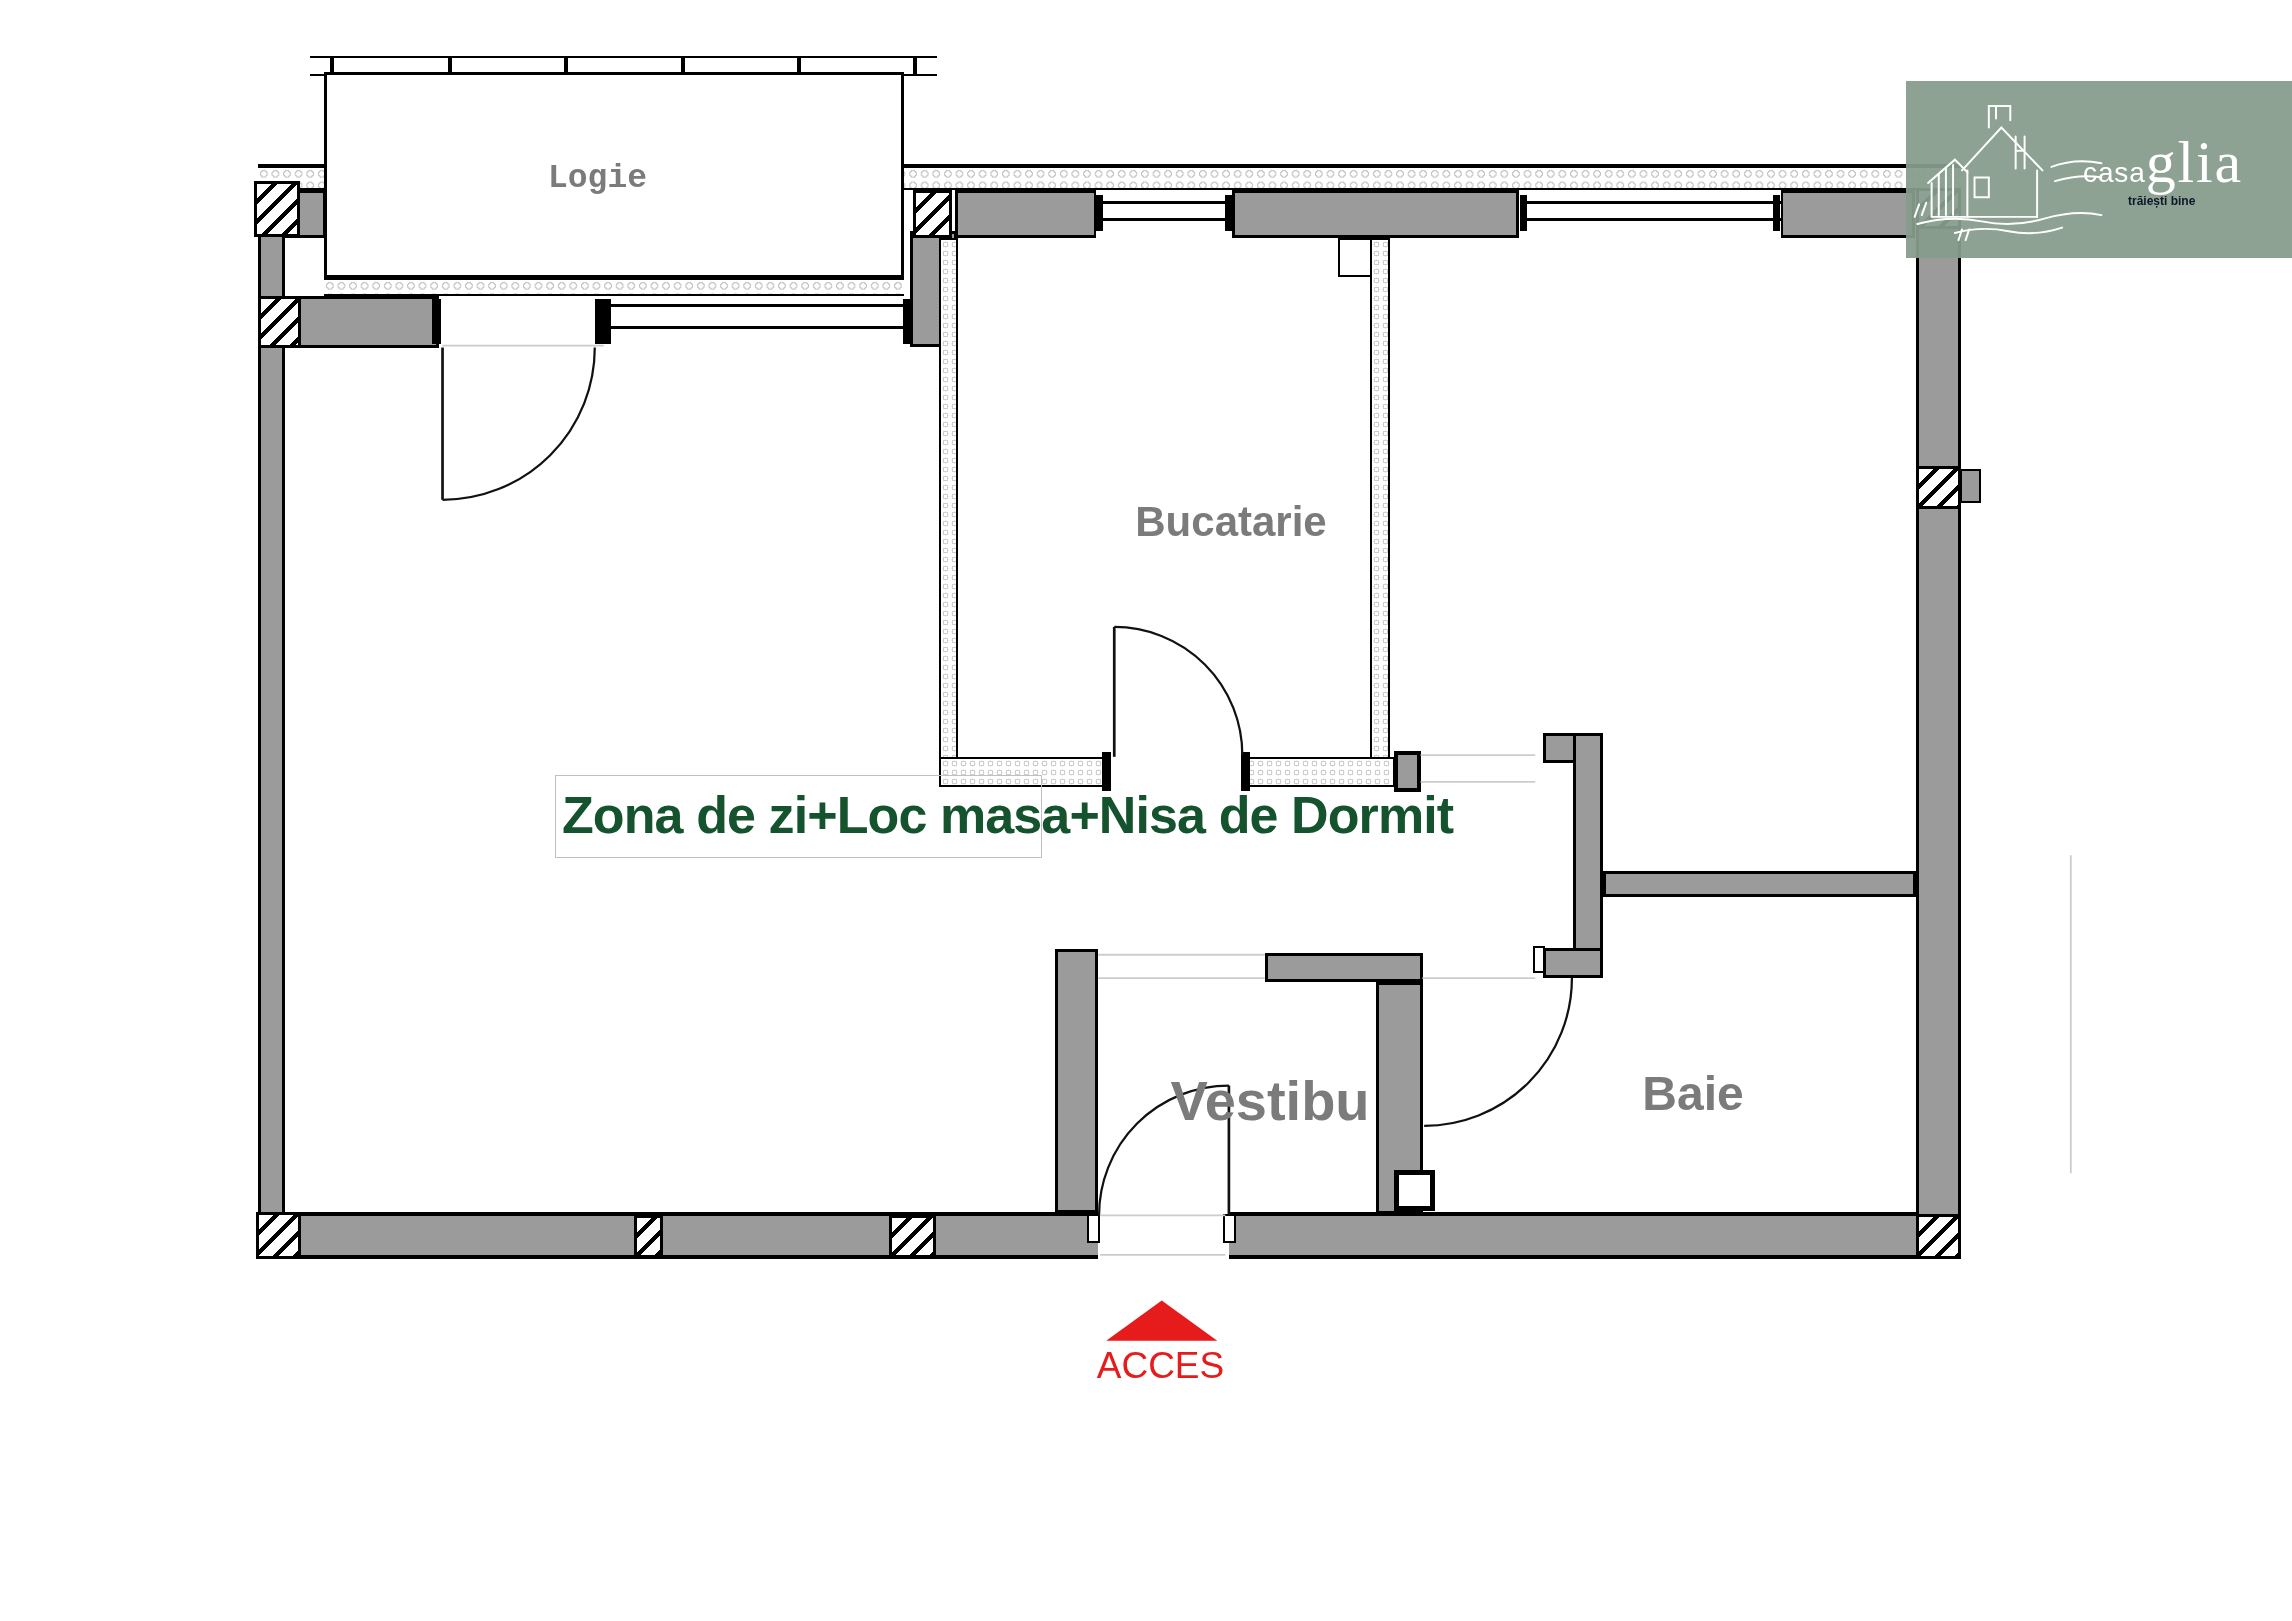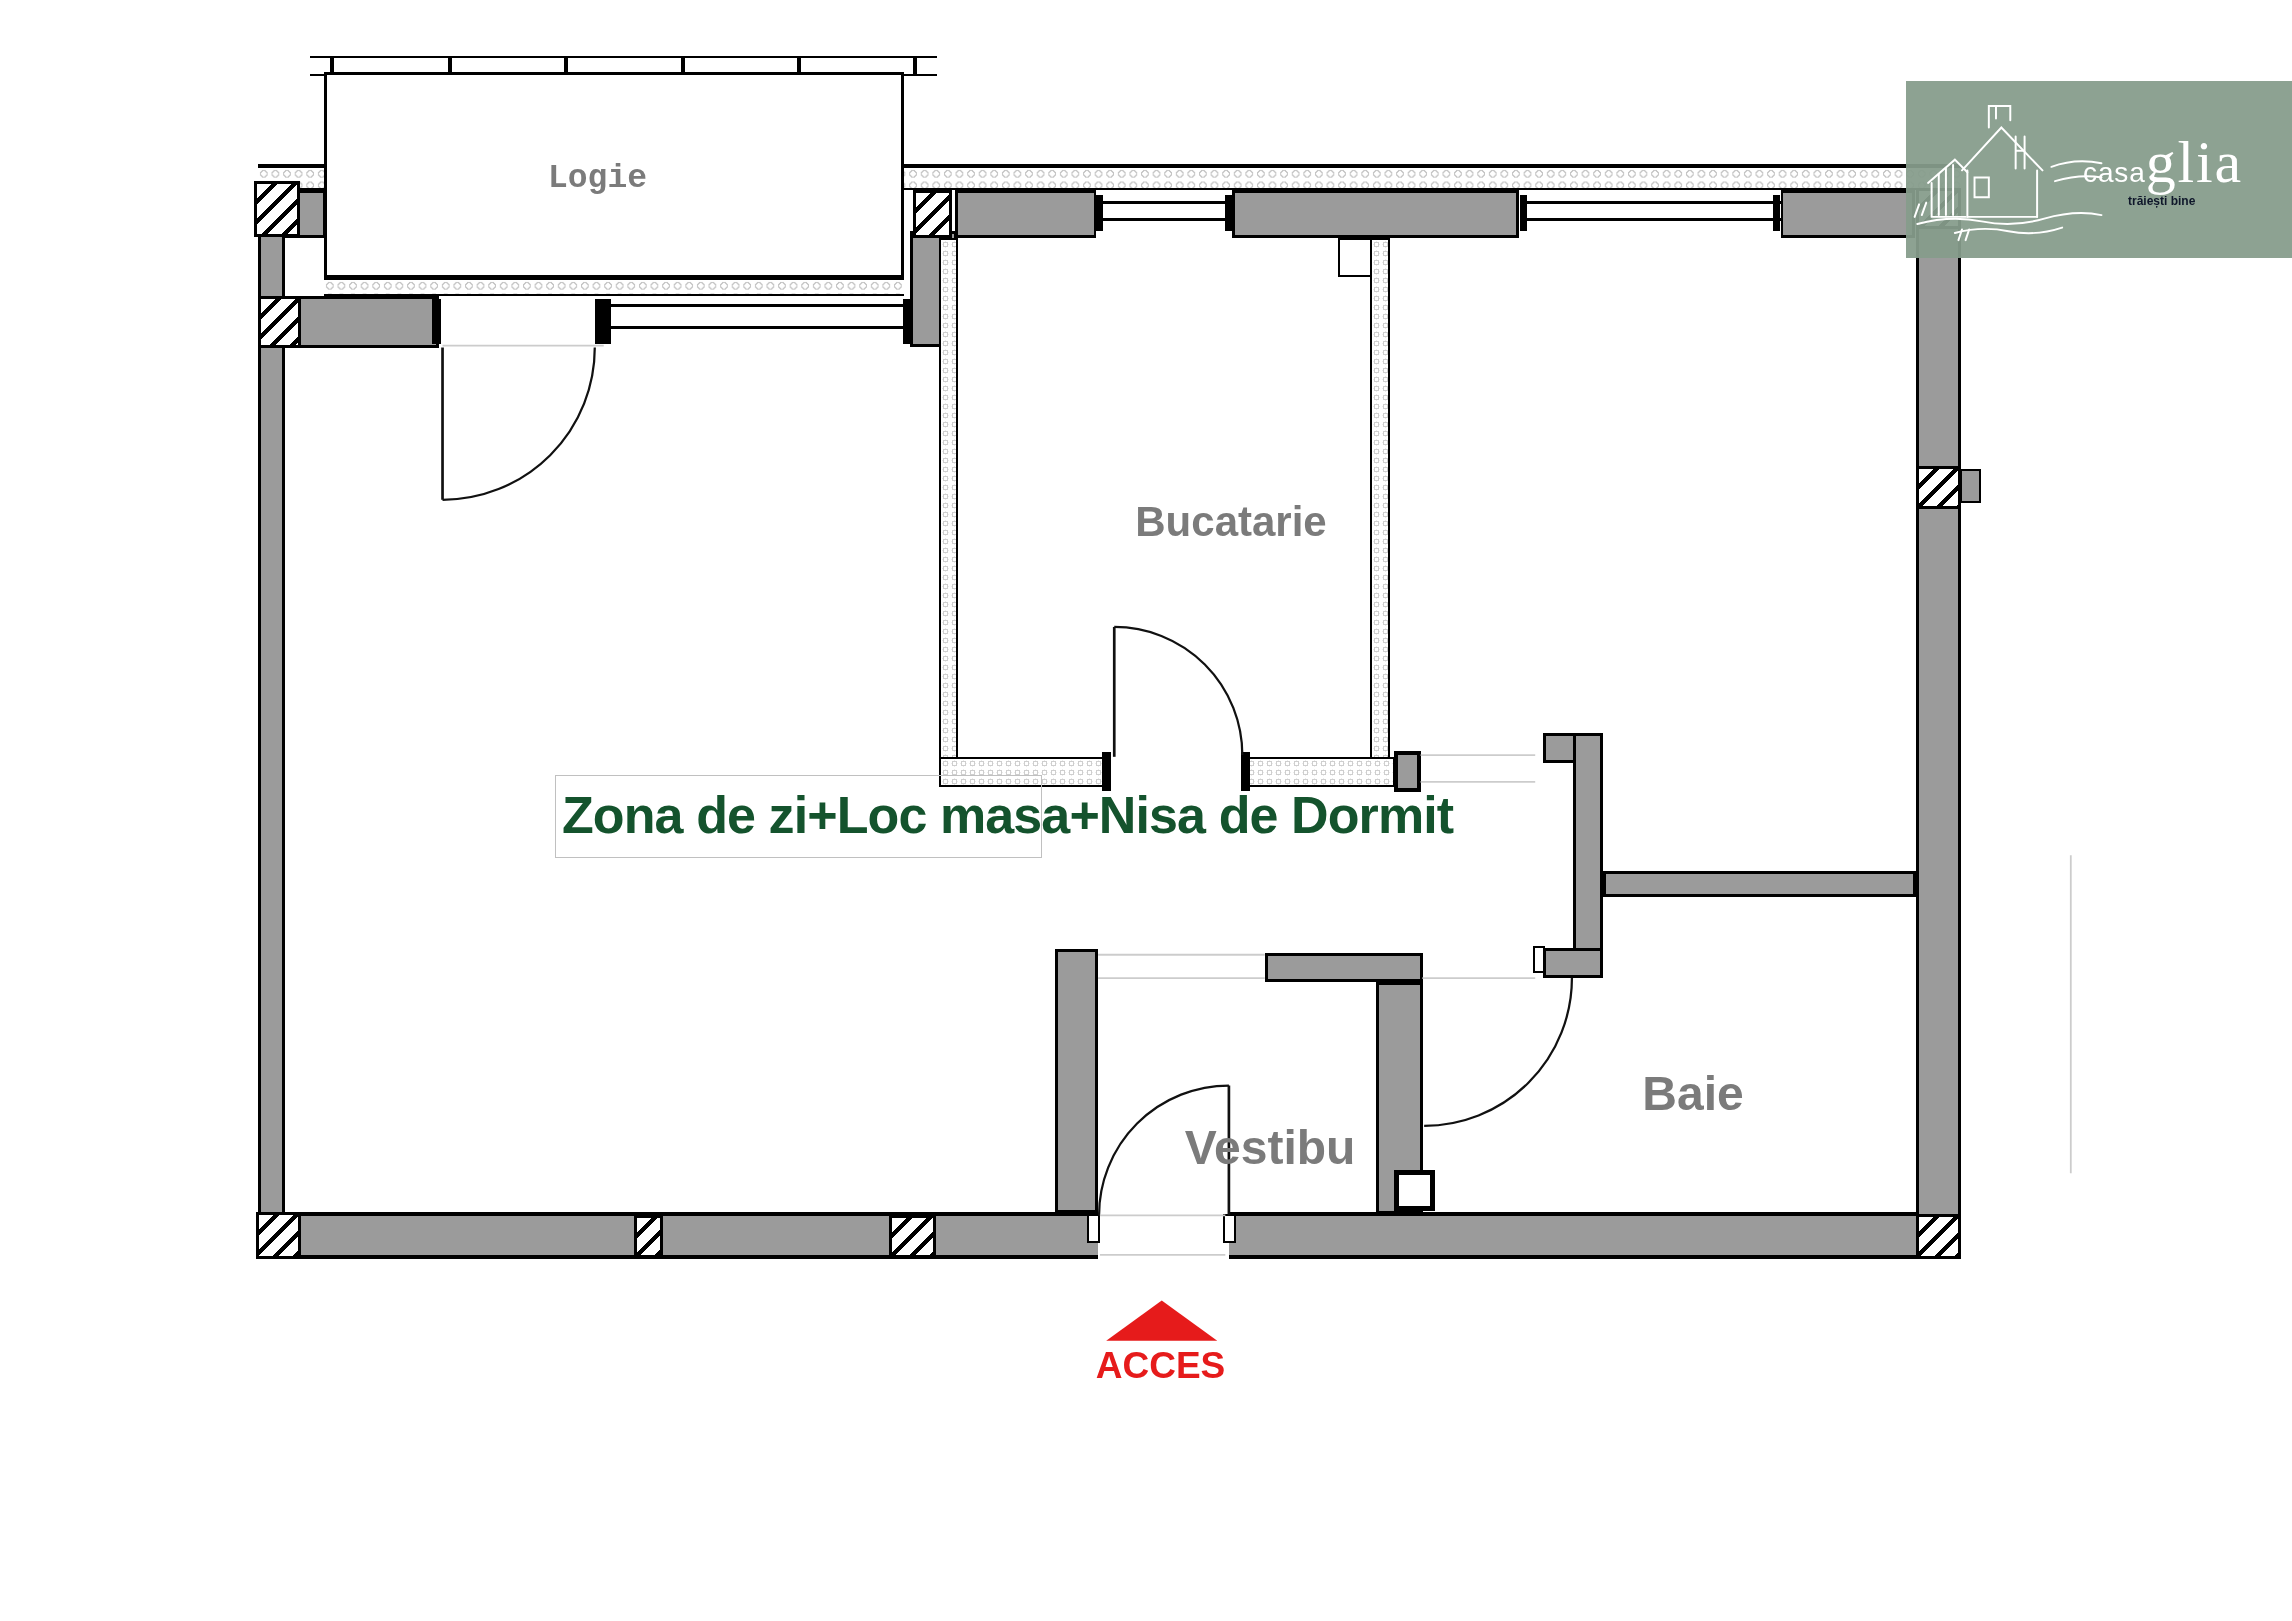--- a/index.html
+++ b/index.html
@@ -38,21 +38,21 @@
   #logo .brand { position:absolute; left:177px; top:47px; color:#fff; white-space:nowrap; }
   #logo .casa  { font-family:"Liberation Sans",sans-serif; font-size:28px; letter-spacing:0.9px; }
   #logo .glia  { font-family:"Liberation Serif",serif; font-size:60px; letter-spacing:1.8px; }
   #logo .tag   { position:absolute; left:222px; top:113px; color:#0f172a; font-size:12px;
                  font-family:"Liberation Sans",sans-serif;font-weight:bold; }
   #zona-frame { position:absolute; left:555px; top:775px; width:485px; height:81px;
                 border:1.8px solid #c0c0c0; z-index:4; }
   #zona-label { position:absolute; left:562px; top:785px; font-size:52px; letter-spacing:-0.9px;
                 color:#14532d; font-weight:bold; white-space:nowrap; z-index:6; }
   #acces-label { position:absolute; left:1026px; top:1345px; width:269px; font-size:37px;
-                 color:#e61b1b; font-weight:bold; text-align:center; z-index:6; }
+                 color:#e61b1b; font-weight:normal; text-align:center; z-index:6; }
 </style>
 </head>
 <body>
 
 <div id="plan">
 
   <div class="ins" style="left:258px; top:164px; width:1703px; height:26px; border-top:4.5px solid #000; border-bottom:2.7px solid #000;"></div>
 
   <div class="w" style="left:258px;  top:190px; width:68px;  height:48px;"></div>
   <div class="w" style="left:955px; top:190px; width:142px; height:48px;"></div>
@@ -126,21 +126,21 @@
   <div class="h" style="left:889px;  top:1215px; width:47px; height:43px;"></div>
   <div class="h" style="left:1916px; top:1214px; width:45px; height:45px;"></div>
   <div class="h" style="left:1916px; top:188px;  width:45px; height:41px;"></div>
   <div class="h" style="left:1916px; top:466px;  width:45px; height:43px;"></div>
   <div class="h" style="left:913px; top:190px;  width:39px; height:48px;"></div>
 
   <div class="lbl" style="left:508px; top:160px; width:179px; font-size:33px;font-family:Liberation Mono, monospace;">Logie</div>
   <div class="lbl" style="left:1052px; top:498px; width:358px; font-size:42px;">Bucatarie</div>
   <div id="zona-frame"></div>
   <div id="zona-label">Zona de zi+Loc masa+Nisa de Dormit</div>
-  <div class="lbl" style="left:1091px; top:1120px; width:358px; font-size:48px;">Vestibu</div>
+  <div class="lbl" style="left:1091px; top:1068px; width:358px; font-size:56px;">Vestibu</div>
   <div class="lbl" style="left:1514px; top:1066px; width:358px; font-size:48px;">Baie</div>
 
   <div id="acces-label">ACCES</div>
 
   <svg id="svg-overlay" width="2293" height="1622" viewBox="0 0 2560 1811">
 
     <path d="M494,388 L494,558" stroke="#111" stroke-width="3" fill="none"></path>
     <path d="M1244,845 L1244,700" stroke="#111" stroke-width="3" fill="none"></path>
     <path d="M1372,1357 L1372,1212" stroke="#111" stroke-width="3" fill="none"></path>
 

